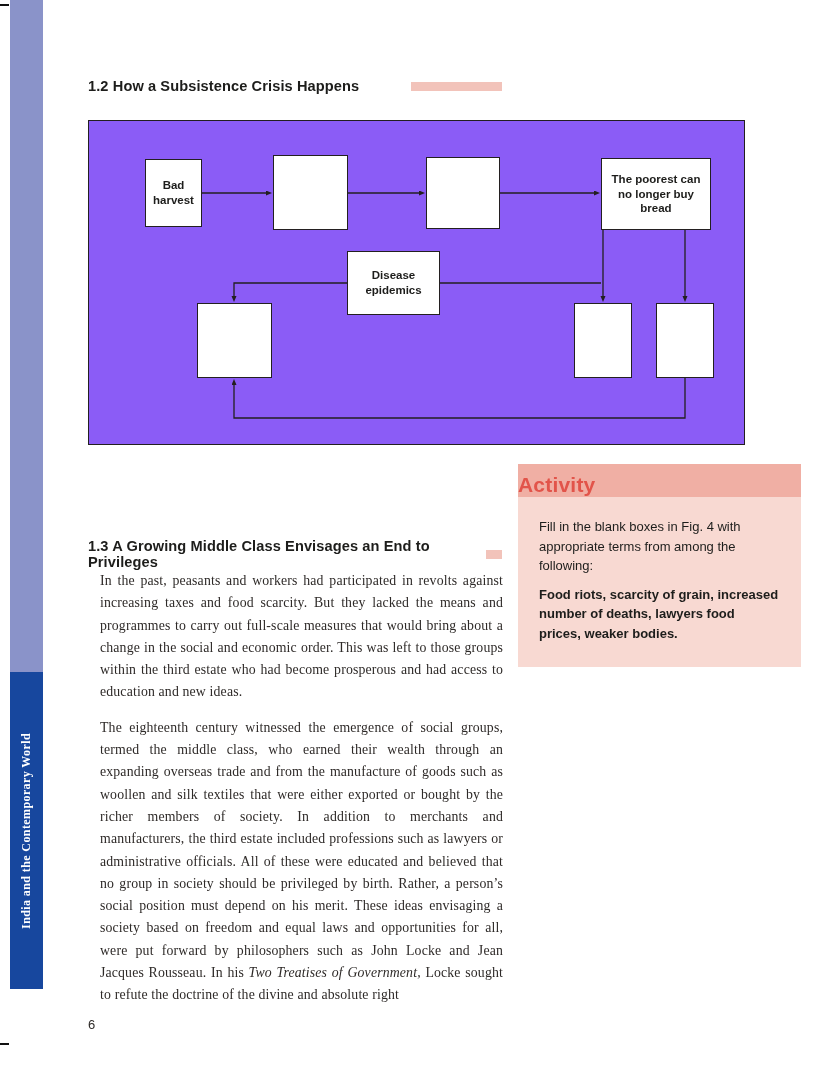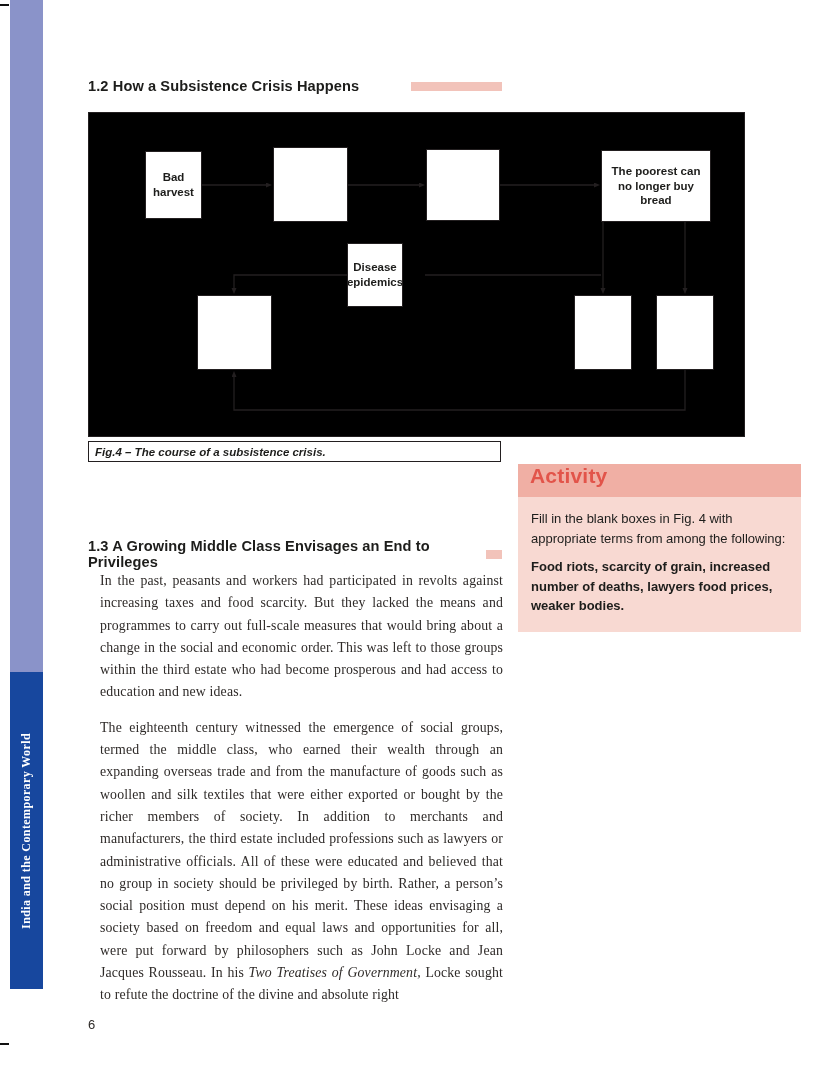--- a/index.html
+++ b/index.html
@@ -21,38 +21,38 @@
            font:700 12px "Liberation Serif", serif; color:#ffffff; letter-spacing:.4px; }
 
   
   .heading { position:absolute; left:88px; width:414px; display:flex; align-items:center;
              font:700 14.6px "Liberation Sans", sans-serif; color:#1d1d1b; letter-spacing:.1px; }
   .h12 { top:78px;gap:40px; }
   .h13 { top:538px;gap:40px; }
   .hbar { flex:1; height:9px; margin-left:12px; background:var(--accent-bar, #f2c3ba); min-width:16px; }
 
   
-  .figure { position:absolute; left:88px; top:112px; width:655px; height:323px;
-            border:1.5px solid #231f20; background:#000000; }
+  .figure { position:absolute; left:88px; top:120px; width:655px; height:323px;
+            border:1.5px solid #231f20; background:#8b5cf6; }
   .figure svg { position:absolute; left:0; top:0; }
   .fbox { position:absolute; border:1.4px solid #231f20; background:#fff; box-sizing:border-box;
           display:flex; align-items:center; justify-content:center; text-align:center;
           font:700 11.5px/1.3 "Liberation Sans", sans-serif; color:#1d1d1b; padding:2px; }
   .caption { position:absolute; left:88px; top:441px; width:413px; height:21px; box-sizing:border-box;
              border:1.2px solid #231f20; display:flex; align-items:center; padding-left:6px;
              font:italic 700 11.5px "Liberation Sans", sans-serif; color:#1d1d1b; background:#fff; }
 
   
   .activity { position:absolute; left:518px; top:464px; width:283px; }
   .activity-head { height:33px; background:var(--activity-header, #f0afa4);
-                   display:flex; align-items:flex-start; padding-left:12px; box-sizing:border-box; }
+                   display:flex; align-items:flex-end; box-sizing:border-box; }
   .activity-title { font:700 21px "Liberation Sans", sans-serif; color:var(--activity-title, #e2544a);
                     letter-spacing:.2px; }
   .activity-body { background:var(--activity-body, #f8d9d2); padding:12px 13px 16px 13px; }
-  .activity-body p { margin:0; font:400 13px/19.5px "Liberation Sans", sans-serif; color:#1d1d1b; }
+  .activity-body p { margin:8px; font:400 13px/19.5px "Liberation Sans", sans-serif; color:#1d1d1b; }
   .activity-body p.terms { margin-top:9px; font-weight:700; }
 
   
   .bodytext { position:absolute; left:88px; top:570px; width:415px; }
   .bodytext p { margin:0 0 13px 12px; font:400 13.8px/22.3px "Liberation Serif", serif;
                 color:#2e2a28; text-align:justify; letter-spacing:.15px; }
   .bodytext em { font-style:italic; }
 
   .pagenum { position:absolute; left:88px; top:1017px; font:400 13px "Liberation Sans", sans-serif; color:#2e2a28; }
 </style>
@@ -95,31 +95,28 @@
     </svg>
 
     <div class="fbox" style="left:56px;top:38px;width:57px;height:68px">
       <span>Bad harvest</span>
     </div>
     <div class="fbox" style="left:184px;top:34px;width:75px;height:75px"></div>
     <div class="fbox" style="left:337px;top:36px;width:74px;height:72px"></div>
     <div class="fbox" style="left:512px;top:37px;width:110px;height:72px">
       <span>The poorest can no longer buy bread</span>
     </div>
-    <div class="fbox" style="left:258px;top:130px;width:56px;height:64px">
+    <div class="fbox" style="left:258px;top:130px;width:93px;height:64px">
       <span>Disease epidemics</span>
     </div>
     <div class="fbox" style="left:485px;top:182px;width:58px;height:75px"></div>
     <div class="fbox" style="left:567px;top:182px;width:58px;height:75px"></div>
     <div class="fbox" style="left:108px;top:182px;width:75px;height:75px"></div>
   </div>
 
-  <div class="caption">
-    <span>Fig.4 – The course of a subsistence crisis.</span>
-  </div>
 
   <div class="activity">
     <div class="activity-head">
       <span class="activity-title">Activity</span>
     </div>
     <div class="activity-body">
       <p>Fill in the blank boxes in Fig. 4 with appropriate terms from among the following:</p>
       <p class="terms">Food riots, scarcity of grain, increased number of deaths, lawyers food prices, weaker bodies.</p>
     </div>
   </div>

